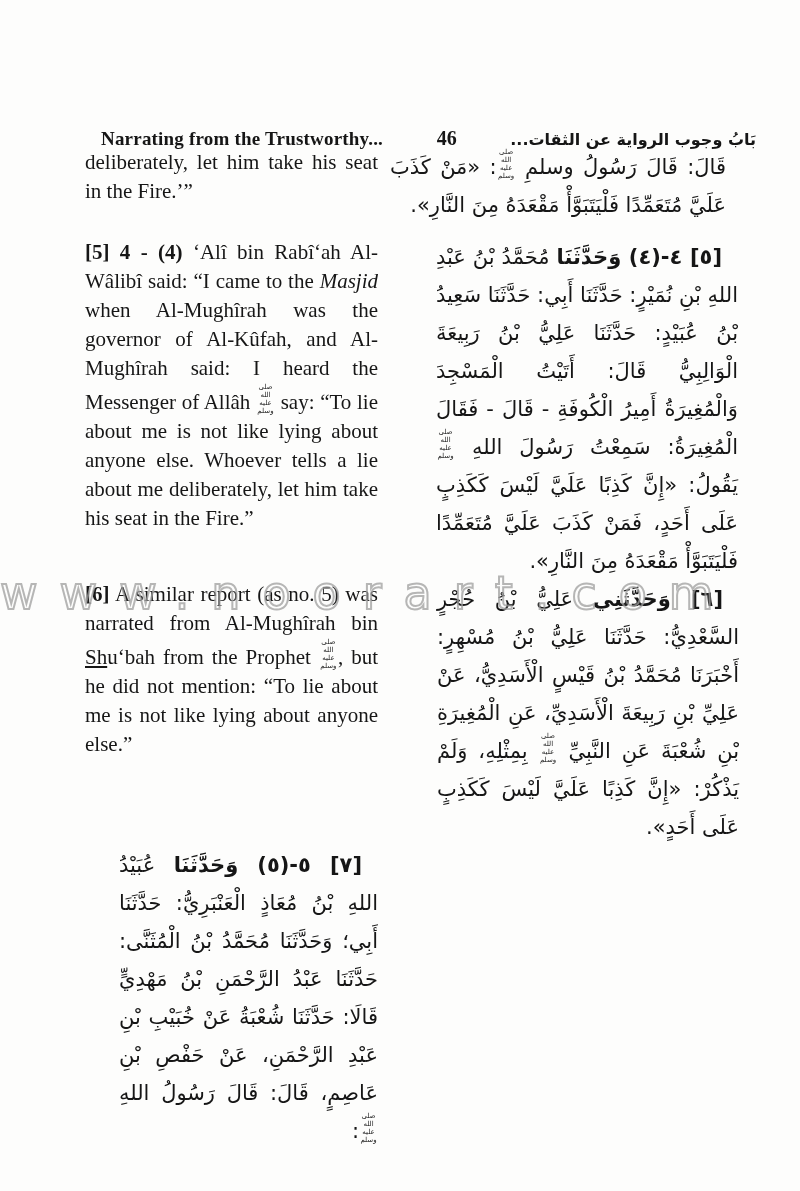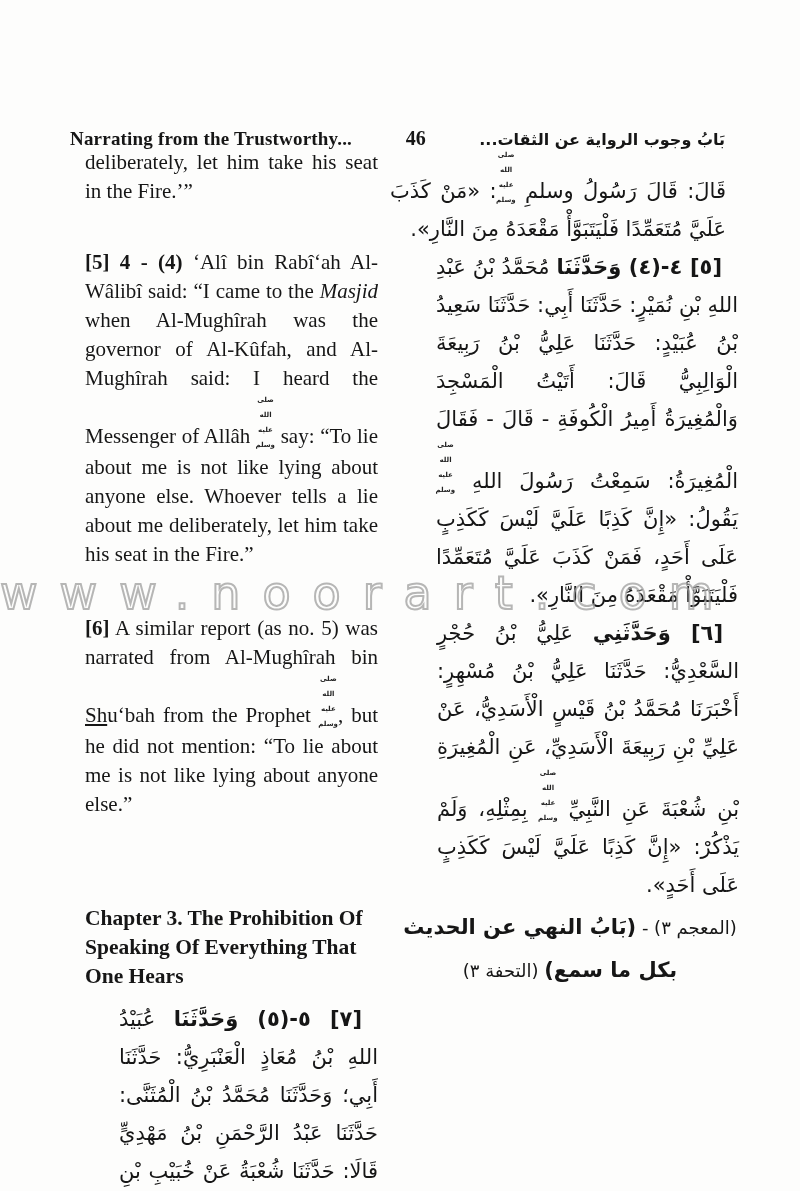--- a/index.html
+++ b/index.html
@@ -13,21 +13,21 @@
     background: #fdfdfc;
     overflow: hidden;
     color: #161616;
     font-family: "Liberation Serif", "DejaVu Serif", serif;
   }
 
   
   .running-header {
     position: absolute;
     top: 93px;
-    left: 70px;
+    left: 101px;
     width: 655px;
     display: flex;
     align-items: baseline;
     justify-content: space-between;
     font-weight: bold;
     font-size: 19px;
     line-height: 24px;
   }
   .running-header .title-en { letter-spacing: 0.2px; }
   .running-header .page-no { font-size: 20px; margin-top: 33px; }
@@ -88,25 +88,25 @@
   .i { font-style: italic; }
   .u { text-decoration: underline; text-underline-offset: 2px; }
   .sm { font-size: 18px; font-weight: normal; }
 
   
   .saw {
     display: inline-block;
     direction: rtl;
     width: 19px;
     font-size: 7px;
-    line-height: 15px;
+    line-height: 8px;
     text-align: center;
     vertical-align: -4px;
     font-family: "DejaVu Sans", sans-serif;
-    font-weight: bold;
+    font-weight: normal;
     white-space: normal;
     text-indent: 0;
     color: #222;
   }
 
   
   .watermark {
     position: absolute;
     top: 566px;
     left: 0;
@@ -143,24 +143,20 @@
     <div class="row row-2">
       <div class="en"><span class="b">[5] 4 - (4) </span><span>‘Alî bin Rabî‘ah Al-Wâlibî said: “I came to the </span><span class="i">Masjid</span><span> when Al-Mughîrah was the governor of Al-Kûfah, and Al-Mughîrah said: I heard the Messenger of Allâh </span><span class="saw">صلى الله عليه وسلم</span><span> say: “To lie about me is not like lying about anyone else. Whoever tells a lie about me deliberately, let him take his seat in the Fire.”</span></div>
       <div class="ar indent"><span class="b">[٥] ٤-(٤) وَحَدَّثَنَا</span><span> مُحَمَّدُ بْنُ عَبْدِ اللهِ بْنِ نُمَيْرٍ: حَدَّثَنَا أَبِي: حَدَّثَنَا سَعِيدُ بْنُ عُبَيْدٍ: حَدَّثَنَا عَلِيُّ بْنُ رَبِيعَةَ الْوَالِبِيُّ قَالَ: أَتَيْتُ الْمَسْجِدَ وَالْمُغِيرَةُ أَمِيرُ الْكُوفَةِ - قَالَ - فَقَالَ الْمُغِيرَةُ: سَمِعْتُ رَسُولَ اللهِ </span><span class="saw">صلى الله عليه وسلم</span><span> يَقُولُ: «إِنَّ كَذِبًا عَلَيَّ لَيْسَ كَكَذِبٍ عَلَى أَحَدٍ، فَمَنْ كَذَبَ عَلَيَّ مُتَعَمِّدًا فَلْيَتَبَوَّأْ مَقْعَدَهُ مِنَ النَّارِ».</span></div>
     </div>
 
     <div class="row row-3">
       <div class="en"><span class="b">[6]</span><span> A similar report (as no. 5) was narrated from Al-Mughîrah bin </span><span class="u">Sh</span><span>u‘bah from the Prophet </span><span class="saw">صلى الله عليه وسلم</span><span>, but he did not mention: “To lie about me is not like lying about anyone else.”</span></div>
       <div class="ar indent"><span class="b">[٦] وَحَدَّثَنِي</span><span> عَلِيُّ بْنُ حُجْرٍ السَّعْدِيُّ: حَدَّثَنَا عَلِيُّ بْنُ مُسْهِرٍ: أَخْبَرَنَا مُحَمَّدُ بْنُ قَيْسٍ الْأَسَدِيُّ، عَنْ عَلِيِّ بْنِ رَبِيعَةَ الْأَسَدِيِّ، عَنِ الْمُغِيرَةِ بْنِ شُعْبَةَ عَنِ النَّبِيِّ </span><span class="saw">صلى الله عليه وسلم</span><span> بِمِثْلِهِ، وَلَمْ يَذْكُرْ: «إِنَّ كَذِبًا عَلَيَّ لَيْسَ كَكَذِبٍ عَلَى أَحَدٍ».</span></div>
     </div>
 
-    <div class="row row-4">
-      <div class="en heading"><span class="b">Chapter 3. The Prohibition Of Speaking Of Everything That One Hears</span></div>
-      <div class="ar heading"><span class="sm">(المعجم ٣) - </span><span class="b">(بَابُ النهي عن الحديث بكل ما سمع)</span><span class="sm"> (التحفة ٣)</span></div>
-    </div>
 
     <div class="row row-5">
       <div class="ar indent"><span class="b">[٧] ٥-(٥) وَحَدَّثَنَا</span><span> عُبَيْدُ اللهِ بْنُ مُعَاذٍ الْعَنْبَرِيُّ: حَدَّثَنَا أَبِي؛ وَحَدَّثَنَا مُحَمَّدُ بْنُ الْمُثَنَّى: حَدَّثَنَا عَبْدُ الرَّحْمَنِ بْنُ مَهْدِيٍّ قَالَا: حَدَّثَنَا شُعْبَةُ عَنْ خُبَيْبِ بْنِ عَبْدِ الرَّحْمَنِ، عَنْ حَفْصِ بْنِ عَاصِمٍ، قَالَ: قَالَ رَسُولُ اللهِ </span><span class="saw">صلى الله عليه وسلم</span><span>:</span></div>
     </div>
 
   </div>
 
   <div class="watermark">www.noorart.com</div>
 
 </div>

